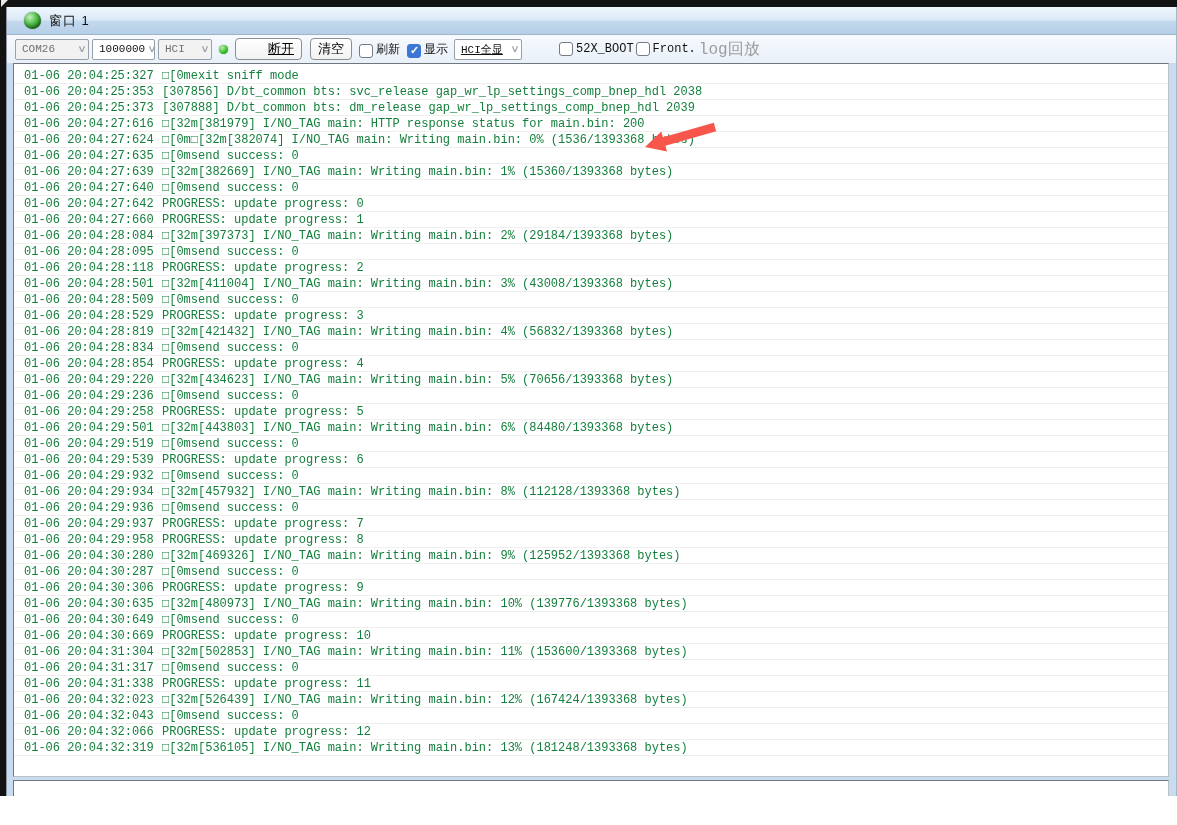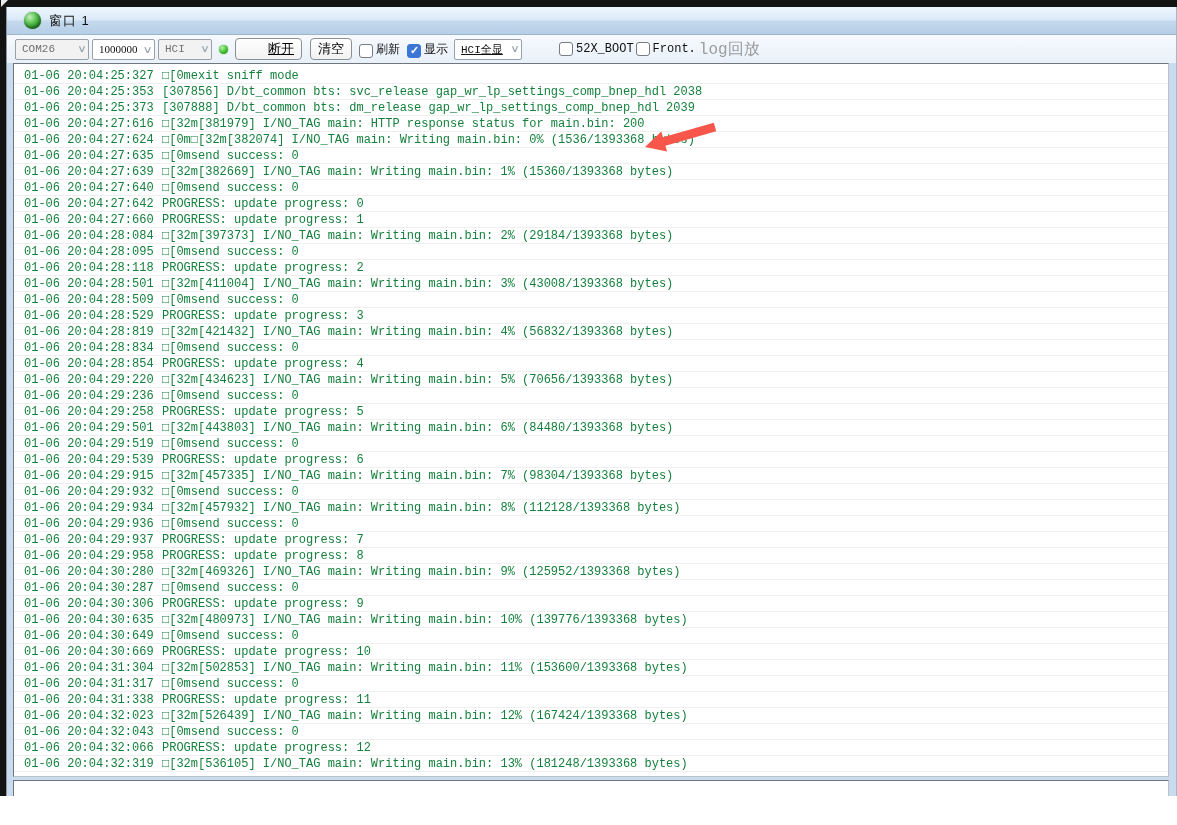--- a/index.html
+++ b/index.html
@@ -105,21 +105,21 @@
     <div class="titlebar">
       <span class="globe"></span>
       <span class="title-text">窗口 1</span>
     </div>
 
     <div class="toolbar">
       <div class="combo disabled" style="margin-left:8px; width:74px;">
         <span class="val">COM26</span>
         <span class="chev">∨</span>
       </div>
-      <div class="combo" style="margin-left:3px; width:63px;font-family:Liberation Serif, serif;">
+      <div class="combo" style="margin-left:3px; width:63px;">
         <span class="val">1000000</span>
         <span class="chev">∨</span>
       </div>
       <div class="combo disabled" style="margin-left:3px; width:54px;">
         <span class="val">HCI</span>
         <span class="chev">∨</span>
       </div>
       <span class="led" style="margin-left:7px;"></span>
       <button class="tbtn u" style="margin-left:7px;padding-left:32px;">断开</button>
       <button class="tbtn" style="margin-left:8px;">清空</button>
@@ -165,21 +165,20 @@
         <div class="logrow"><span class="ts">01-06 20:04:28:529</span><span class="msg">PROGRESS: update progress: 3</span></div>
         <div class="logrow"><span class="ts">01-06 20:04:28:819</span><span class="msg">□[32m[421432] I/NO_TAG main: Writing main.bin: 4% (56832/1393368 bytes)</span></div>
         <div class="logrow"><span class="ts">01-06 20:04:28:834</span><span class="msg">□[0msend success: 0</span></div>
         <div class="logrow"><span class="ts">01-06 20:04:28:854</span><span class="msg">PROGRESS: update progress: 4</span></div>
         <div class="logrow"><span class="ts">01-06 20:04:29:220</span><span class="msg">□[32m[434623] I/NO_TAG main: Writing main.bin: 5% (70656/1393368 bytes)</span></div>
         <div class="logrow"><span class="ts">01-06 20:04:29:236</span><span class="msg">□[0msend success: 0</span></div>
         <div class="logrow"><span class="ts">01-06 20:04:29:258</span><span class="msg">PROGRESS: update progress: 5</span></div>
         <div class="logrow"><span class="ts">01-06 20:04:29:501</span><span class="msg">□[32m[443803] I/NO_TAG main: Writing main.bin: 6% (84480/1393368 bytes)</span></div>
         <div class="logrow"><span class="ts">01-06 20:04:29:519</span><span class="msg">□[0msend success: 0</span></div>
         <div class="logrow"><span class="ts">01-06 20:04:29:539</span><span class="msg">PROGRESS: update progress: 6</span></div>
-        <div class="logrow"><span class="ts">01-06 20:04:29:915</span><span class="msg">□[32m[457335] I/NO_TAG main: Writing main.bin: 7% (98304/1393368 bytes)</span></div>
         <div class="logrow"><span class="ts">01-06 20:04:29:932</span><span class="msg">□[0msend success: 0</span></div>
         <div class="logrow"><span class="ts">01-06 20:04:29:934</span><span class="msg">□[32m[457932] I/NO_TAG main: Writing main.bin: 8% (112128/1393368 bytes)</span></div>
         <div class="logrow"><span class="ts">01-06 20:04:29:936</span><span class="msg">□[0msend success: 0</span></div>
         <div class="logrow"><span class="ts">01-06 20:04:29:937</span><span class="msg">PROGRESS: update progress: 7</span></div>
         <div class="logrow"><span class="ts">01-06 20:04:29:958</span><span class="msg">PROGRESS: update progress: 8</span></div>
         <div class="logrow"><span class="ts">01-06 20:04:30:280</span><span class="msg">□[32m[469326] I/NO_TAG main: Writing main.bin: 9% (125952/1393368 bytes)</span></div>
         <div class="logrow"><span class="ts">01-06 20:04:30:287</span><span class="msg">□[0msend success: 0</span></div>
         <div class="logrow"><span class="ts">01-06 20:04:30:306</span><span class="msg">PROGRESS: update progress: 9</span></div>
         <div class="logrow"><span class="ts">01-06 20:04:30:635</span><span class="msg">□[32m[480973] I/NO_TAG main: Writing main.bin: 10% (139776/1393368 bytes)</span></div>
         <div class="logrow"><span class="ts">01-06 20:04:30:649</span><span class="msg">□[0msend success: 0</span></div>

